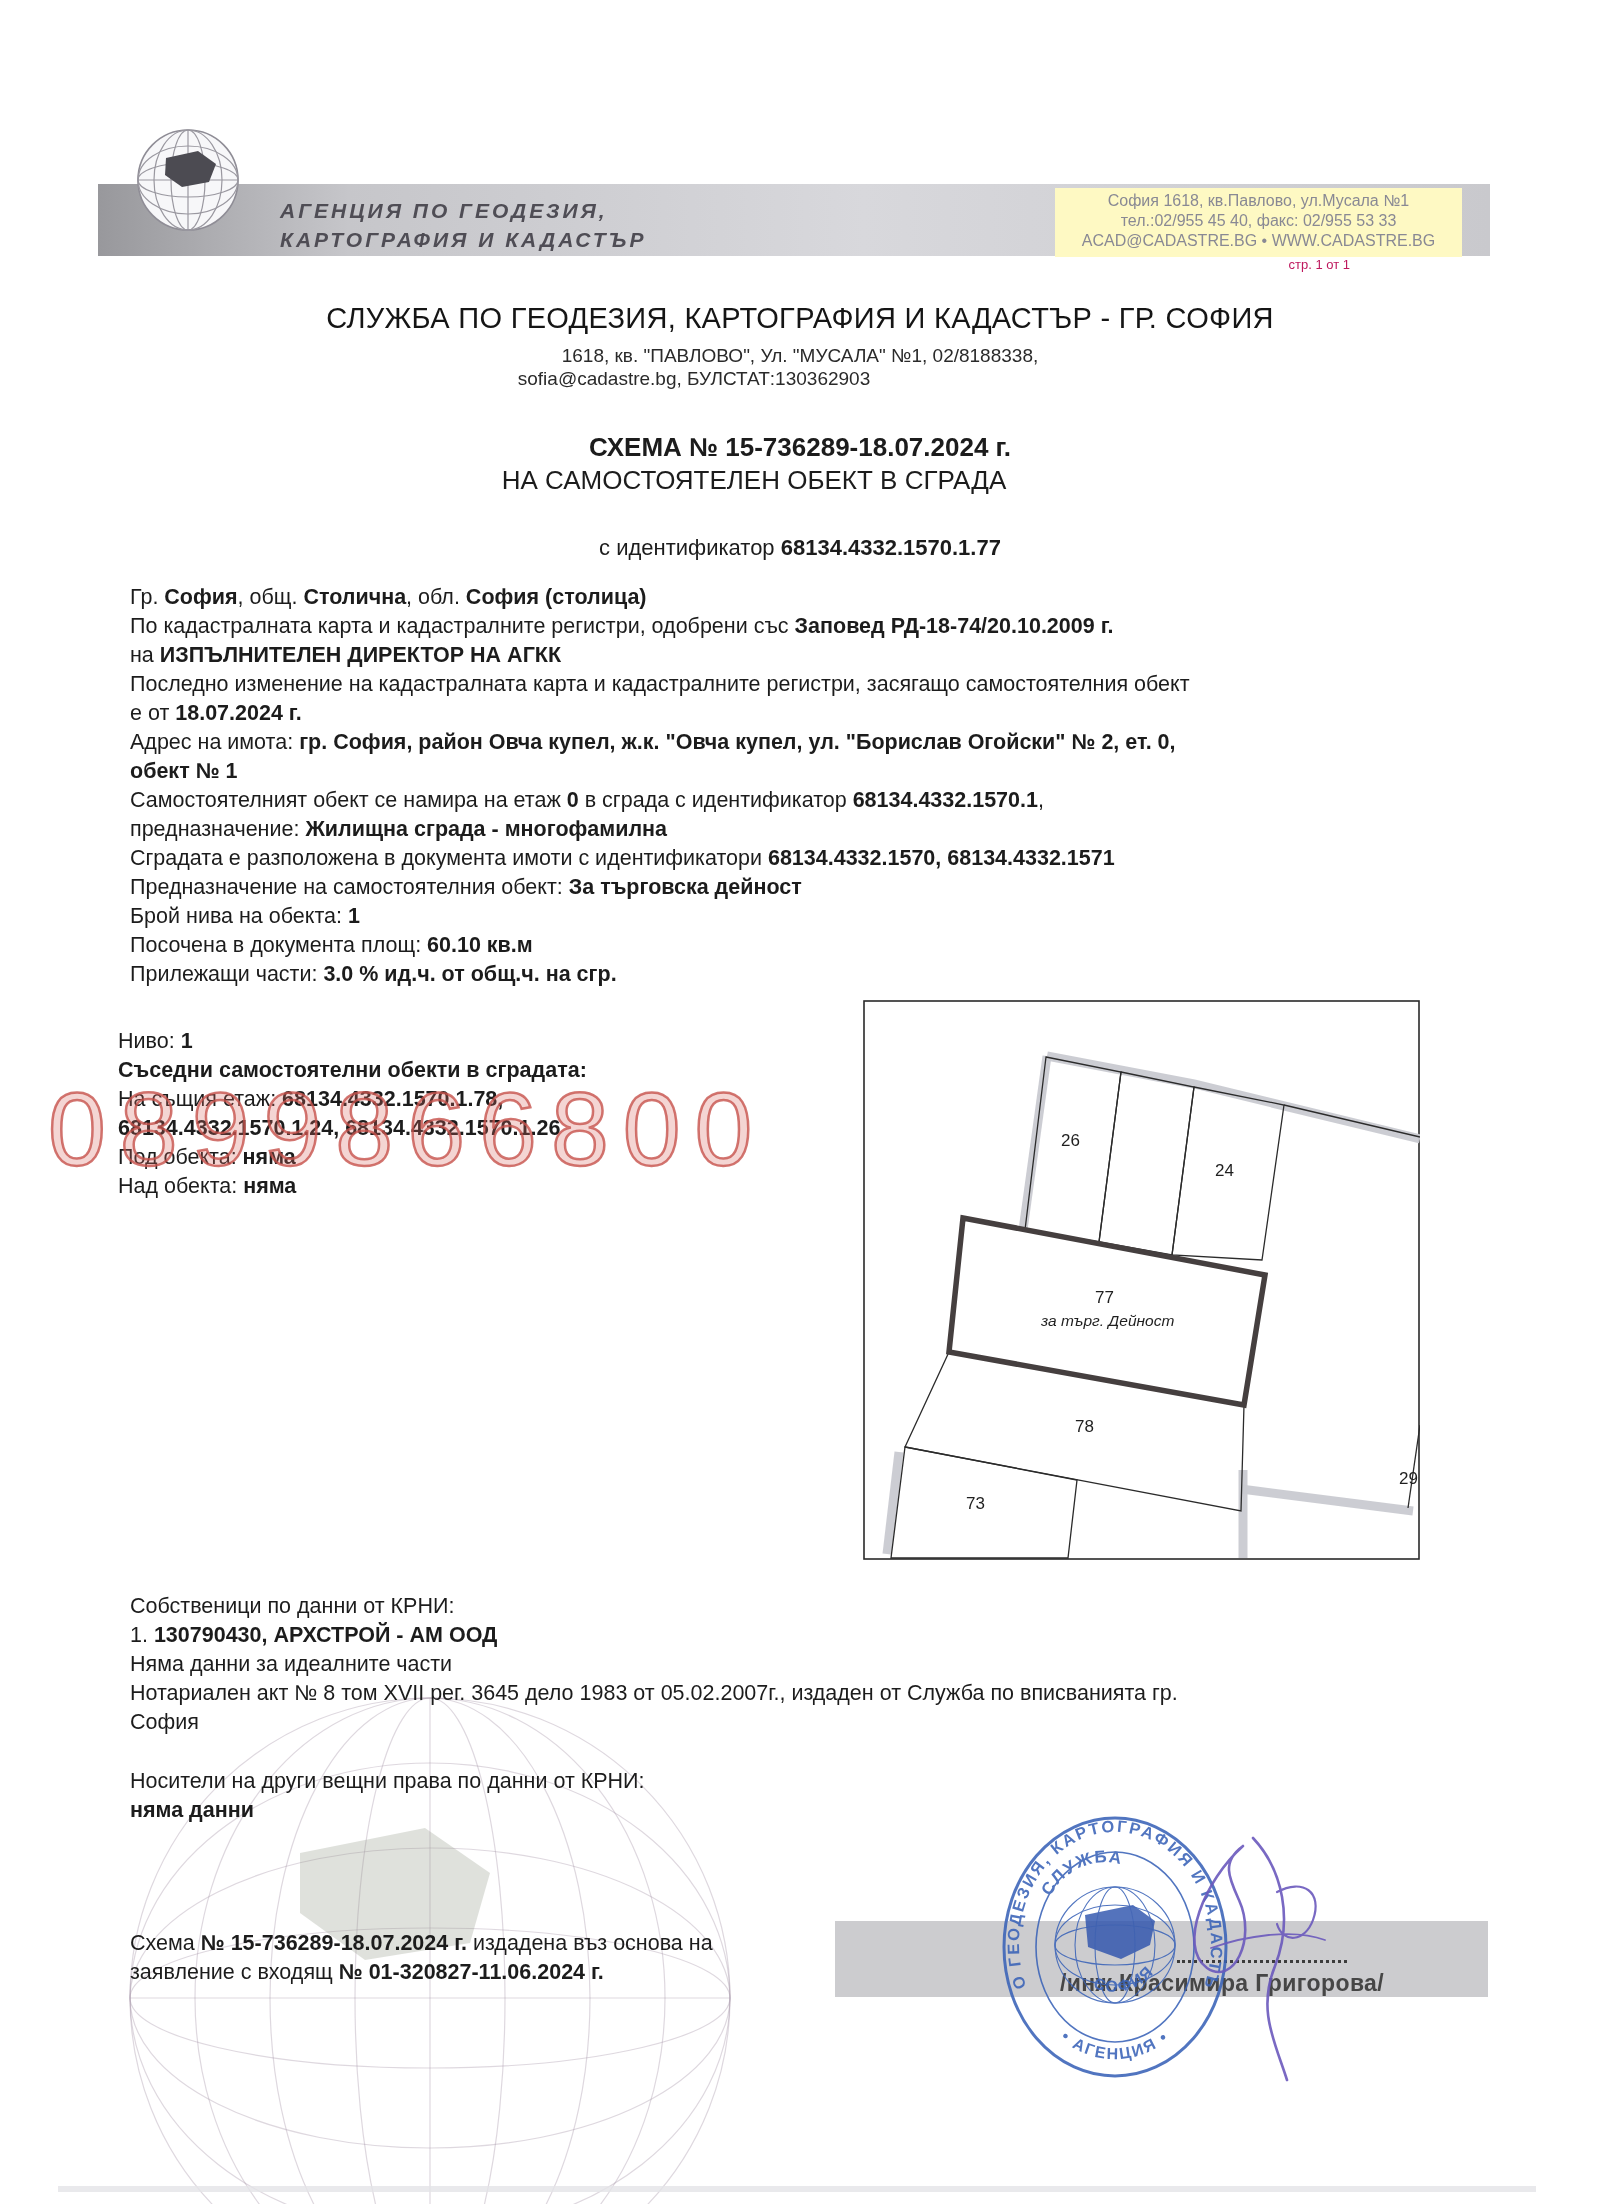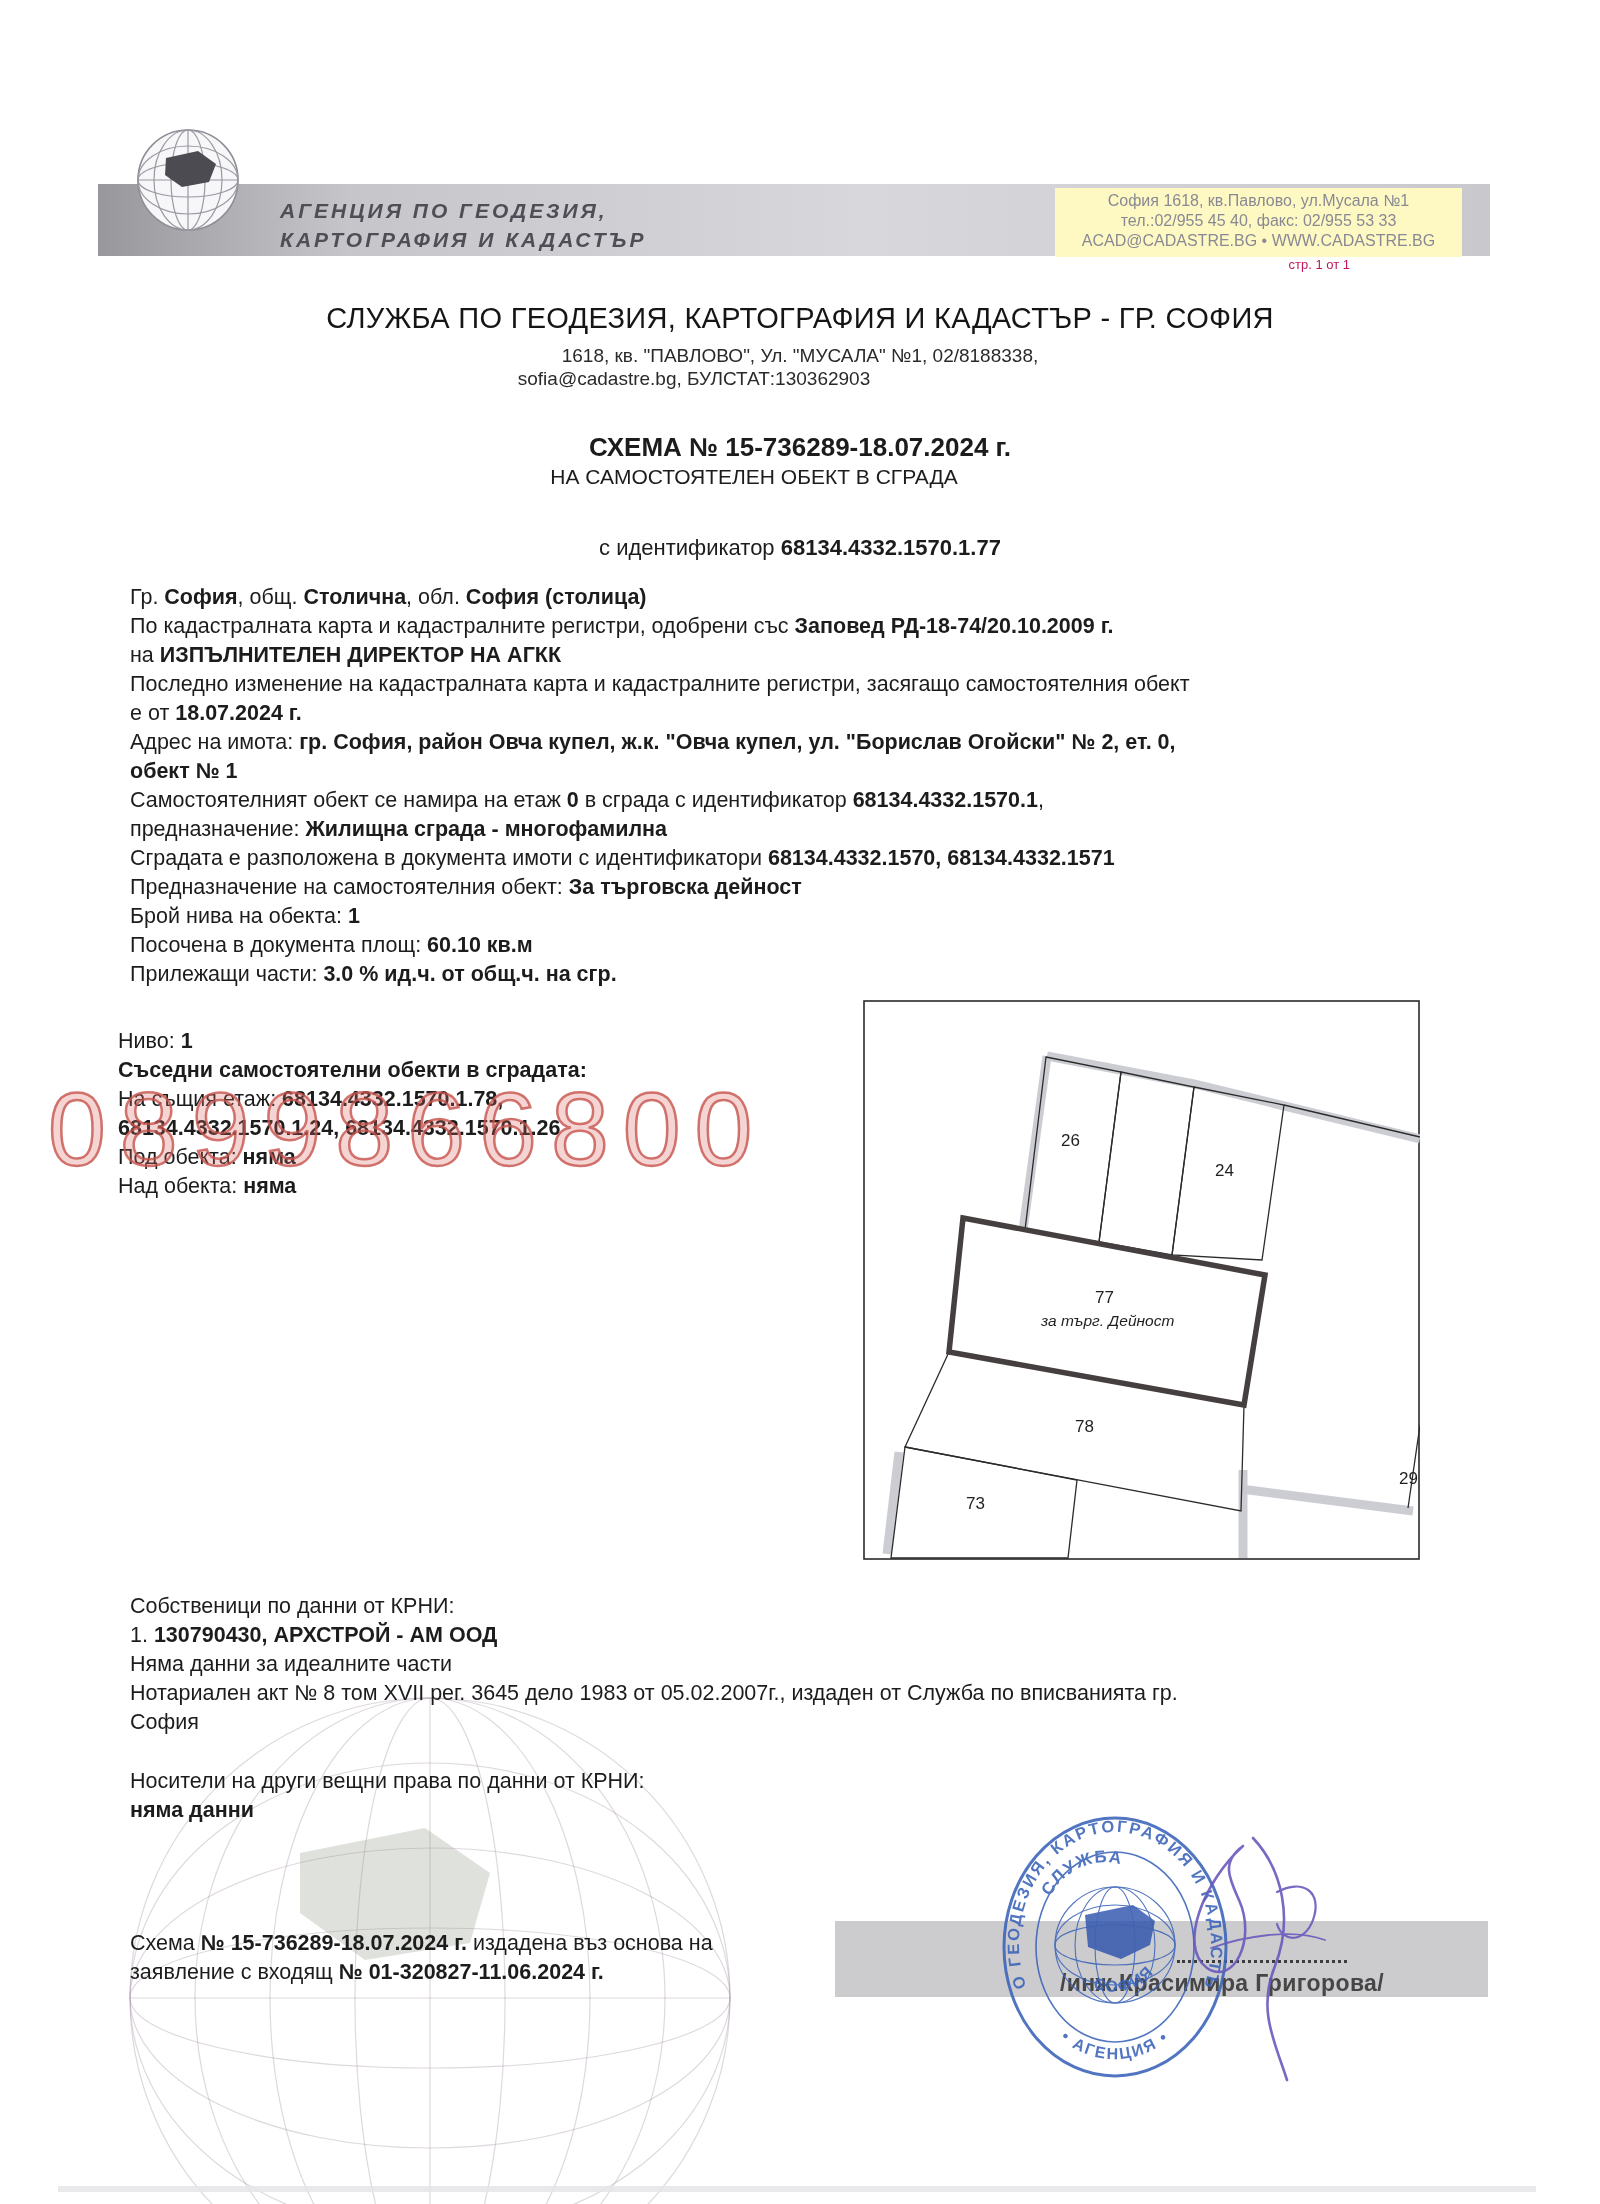--- a/index.html
+++ b/index.html
@@ -18,21 +18,21 @@
         font-size:16px;line-height:20px;color:#898994;text-align:center;padding-top:3px;}
   .logo-svg{left:132px;top:118px;}
   .agency-name{left:240px;top:196px;font-size:21px;font-weight:700;font-style:italic;
         letter-spacing:3px;color:#4f4d55;line-height:29px;margin-left:40px;}
   .page-ind{left:1238px;top:257px;width:112px;font-size:13px;text-align:right;color:#be185d;}
 
   .office-title{left:0;top:302px;width:1600px;font-size:29px;letter-spacing:.3px;color:#151515;}
   .office-sub1{left:0;top:345px;width:1600px;font-size:19px;color:#2a2a2a;}
   .office-sub2{left:0;top:368px;width:1388px;font-size:19px;color:#2a2a2a;}
   .schema1{left:0;top:432px;width:1600px;font-size:26px;font-weight:700;}
-  .schema2{left:0;top:465px;width:1508px;font-size:21px;}
+  .schema2{left:0;top:465px;width:1508px;font-size:26px;}
   .ident-line{left:0;top:535px;width:1600px;font-size:22px;}
 
   .details{left:130px;top:583px;}
   .level{left:118px;top:1027px;}
   .owners{left:130px;top:1592px;}
   .rights{left:130px;top:1767px;}
   .issue{left:130px;top:1929px;}
 
   .phone-wm{left:48px;top:1070px;font-size:104px;font-weight:400;letter-spacing:14px;
         color:rgba(214,105,98,0.28);-webkit-text-stroke:2.5px rgba(199,82,76,0.8);}

